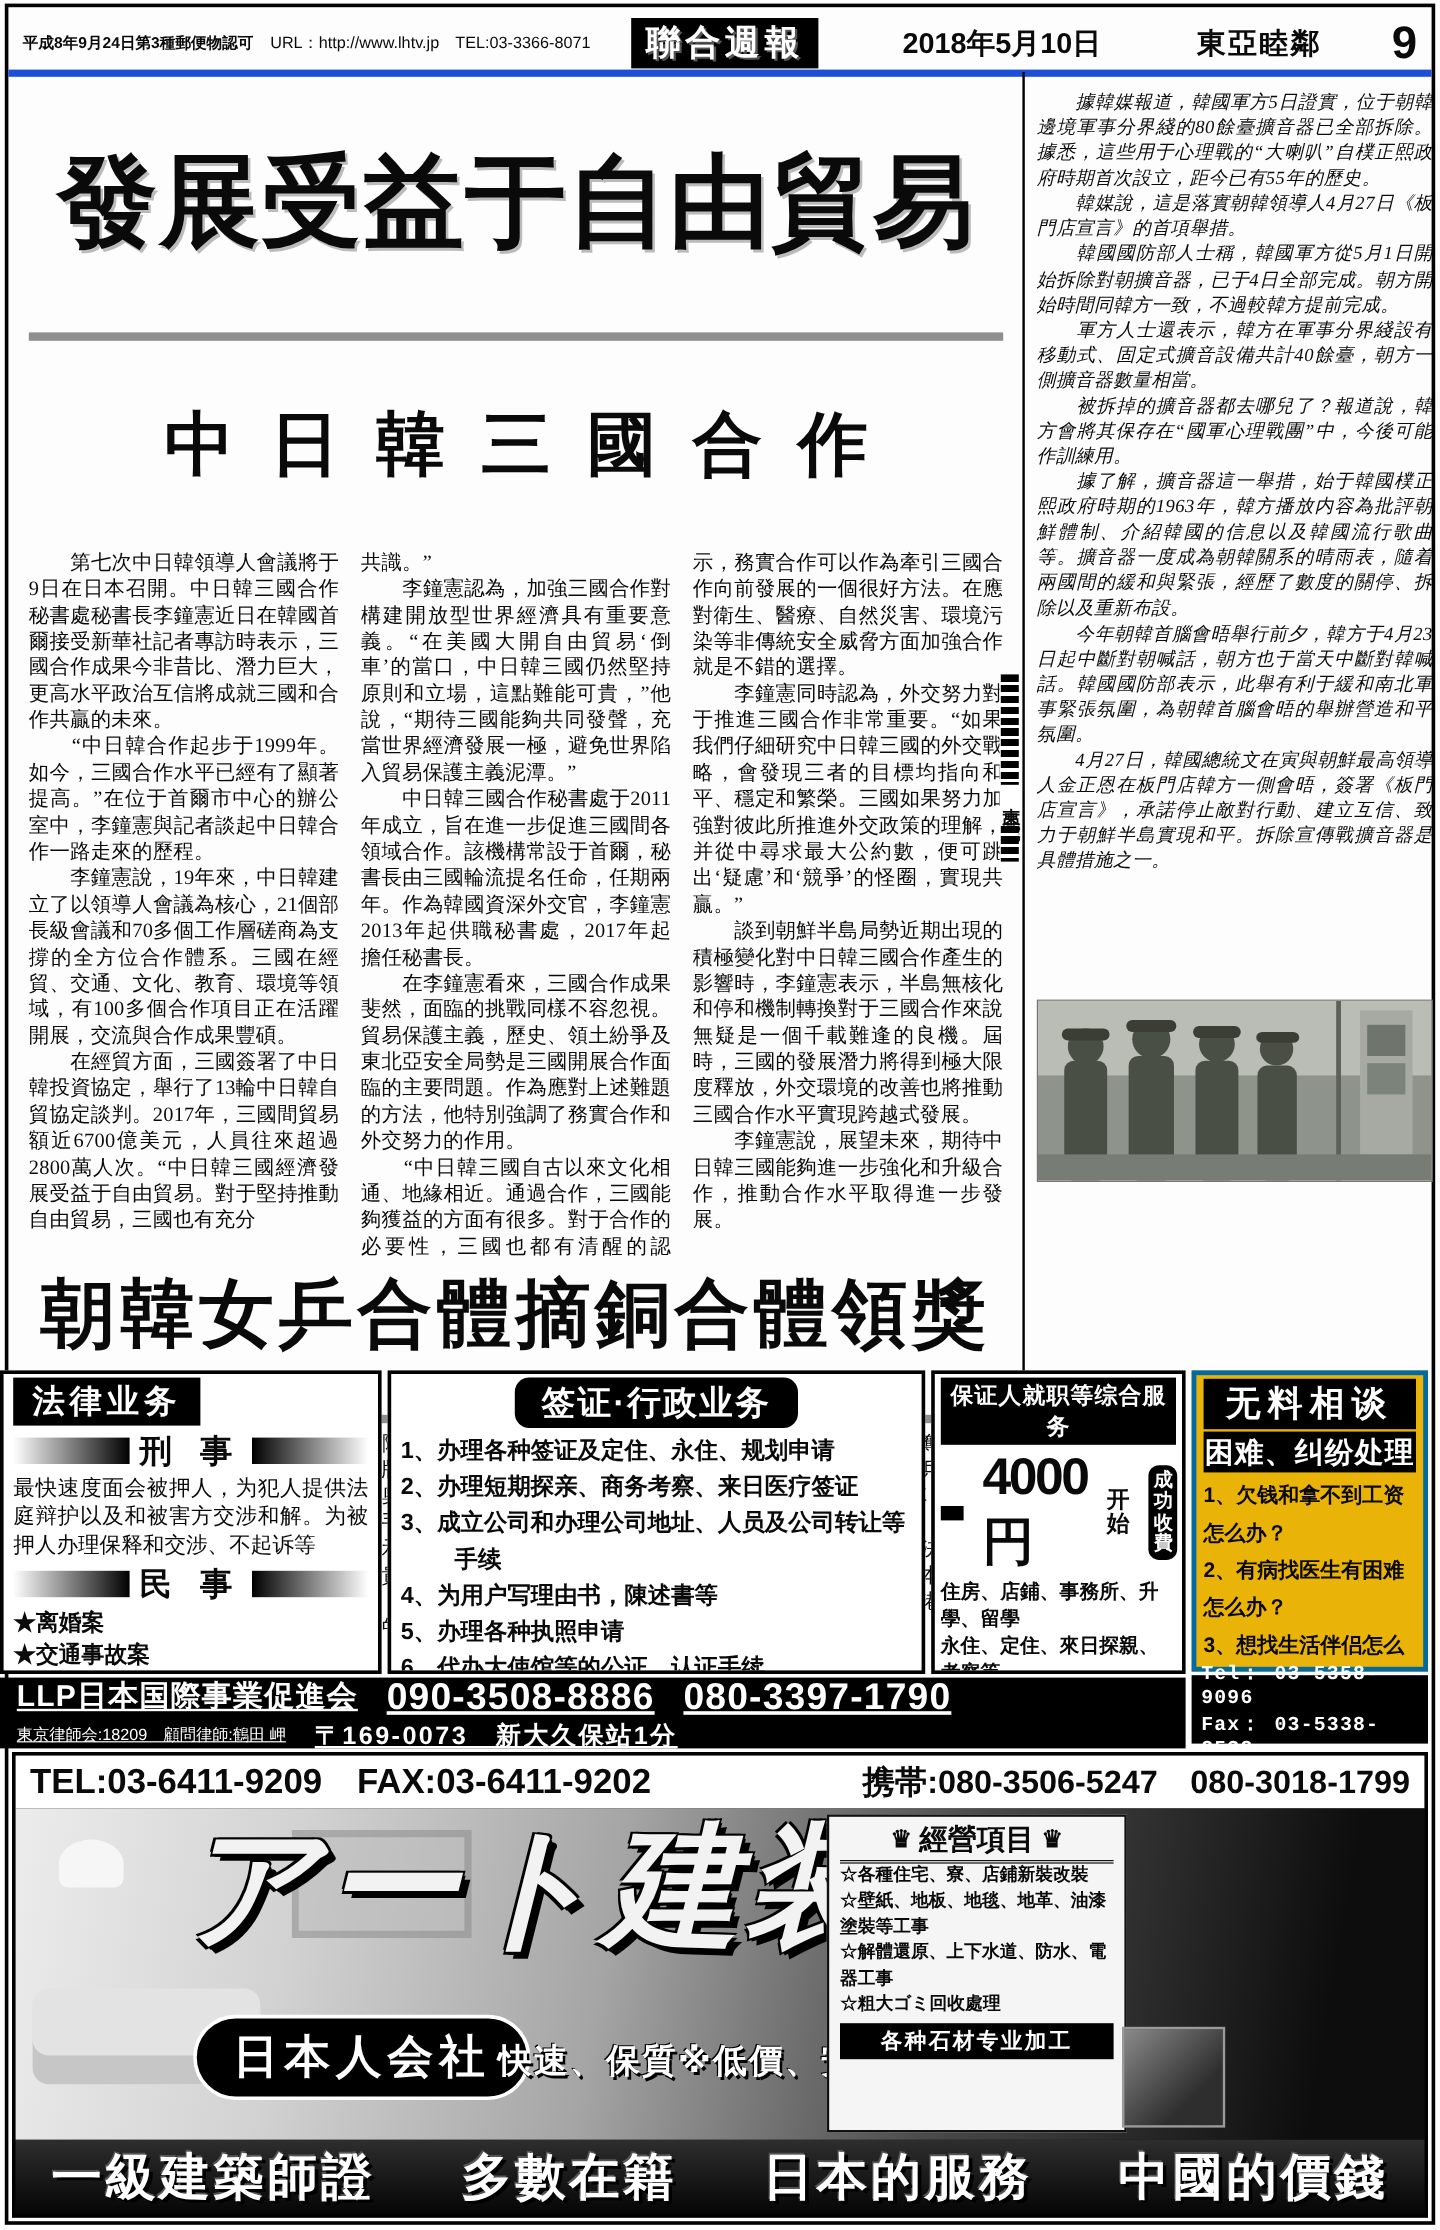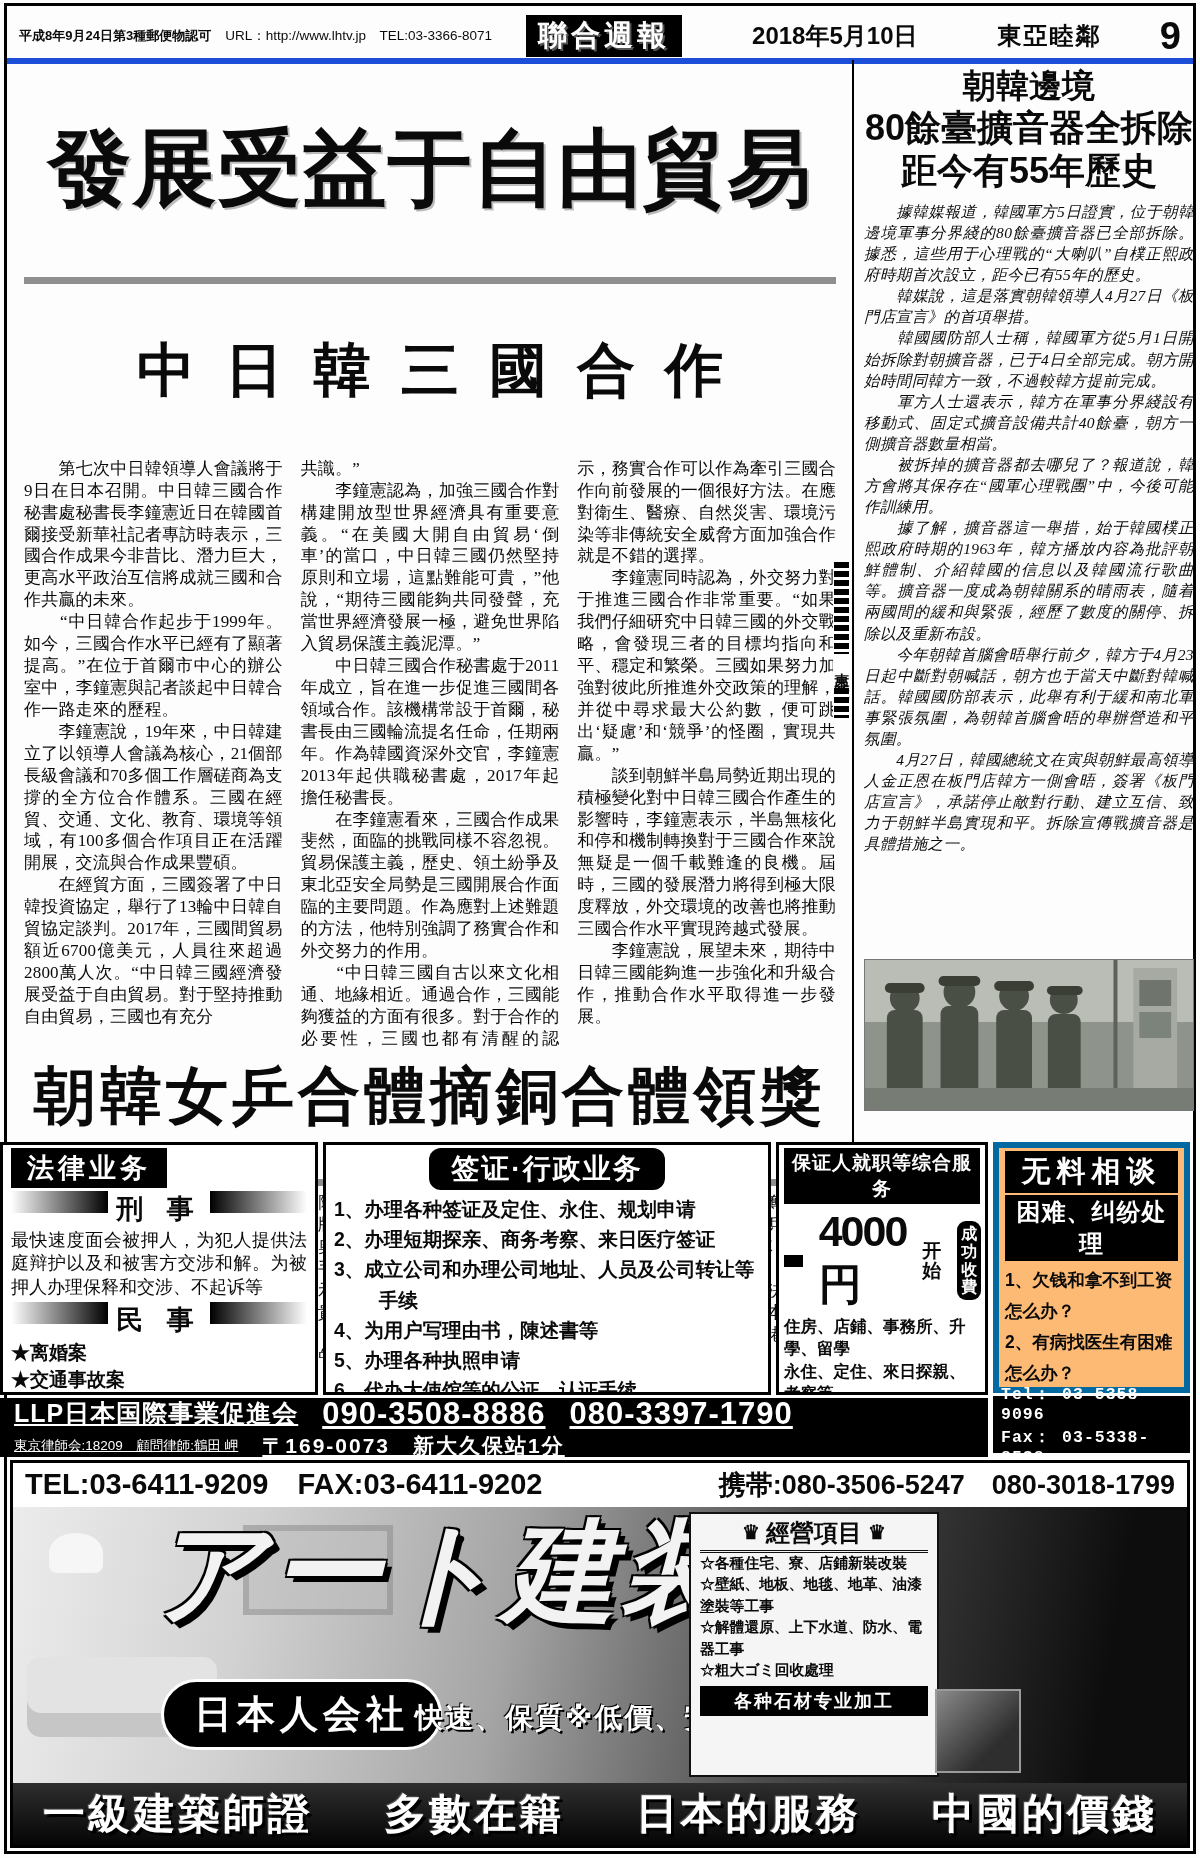--- a/index.html
+++ b/index.html
@@ -50,24 +50,24 @@
   .side-photo svg{display:block;width:100%;height:100%;}
   
   .ads-row{position:absolute;left:0;right:10px;top:1142px;height:311px;display:flex;gap:5px;}
   .ads-groupA{width:988px;display:flex;flex-direction:column;}
   .adsA-boxes{display:flex;gap:5px;height:253px;}
   .ad{border:3px solid #000;background:#fff;padding:3px 8px;overflow:hidden;box-sizing:border-box;}
   .ad-legal{width:318px;}
   .ad-visa{width:448px;}
   .ad-guarantor{flex:1;padding:3px 5px;}
   .ads-groupB{flex:1;display:flex;flex-direction:column;}
-  .ad-consult{flex:1;border:6px solid #0369a1;background:#fdba74;padding:3px 6px;overflow:hidden;}
+  .ad-consult{flex:1;border:4px solid #0369a1;background:#eab308;padding:3px 6px;overflow:hidden;}
   .chip{display:inline-block;background:#000;color:#fff;font-family:"Liberation Sans","DejaVu Sans",sans-serif;font-weight:900;}
   .legal-title{font-size:27px;padding:2px 16px;letter-spacing:4px;}
-  .grad-bar{display:flex;gap:8px;margin:3px 0 2px;}
+  .grad-bar{display:flex;align-items:center;gap:8px;margin:3px 0 2px;}
   .grad-bar::before{content:"";flex:1;height:22px;background:linear-gradient(90deg,#fff,#000);}
   .grad-bar::after{content:"";flex:1;height:22px;background:linear-gradient(90deg,#000,#fff);}
   .grad-lbl{font-family:"Liberation Sans","DejaVu Sans",sans-serif;font-size:27px;font-weight:900;letter-spacing:8px;}
   .legal-text{font-size:18px;line-height:1.3;text-align:justify;margin:0;}
   .legal-items p{margin:0;font-size:19px;line-height:1.42;font-weight:600;}
   .visa-title{display:block;margin:0 auto 4px;width:max-content;font-size:28px;padding:2px 22px;
               border-radius:12px;letter-spacing:2px;}
   .visa-items p{margin:0;font-family:"Liberation Sans","DejaVu Sans",sans-serif;font-size:19.5px;font-weight:900;
                 line-height:1.55;padding-left:2.3em;text-indent:-2.3em;}
   .guar-title{display:block;font-size:19px;text-align:center;padding:2px 0;letter-spacing:1px;}
@@ -191,25 +191,20 @@
 
 <div class="divider-v"></div>
 
 <div class="section-strip">
   <div class="strip-bars top"></div>
   <div class="strip-label">東亞睦鄰</div>
   <div class="strip-bars bottom"></div>
 </div>
 
 <aside class="side-area">
-  <div class="side-title">
-    <span class="t1">朝韓邊境</span>
-    <span class="t2">80餘臺擴音器全拆除</span>
-    <span class="t3">距今有55年歷史</span>
-  </div>
   <div class="side-body">
       <p>　　據韓媒報道，韓國軍方5日證實，位于朝韓邊境軍事分界綫的80餘臺擴音器已全部拆除。據悉，這些用于心理戰的“大喇叭”自樸正熙政府時期首次設立，距今已有55年的歷史。</p>
       <p>　　韓媒說，這是落實朝韓領導人4月27日《板門店宣言》的首項舉措。</p>
       <p>　　韓國國防部人士稱，韓國軍方從5月1日開始拆除對朝擴音器，已于4日全部完成。朝方開始時間同韓方一致，不過較韓方提前完成。</p>
       <p>　　軍方人士還表示，韓方在軍事分界綫設有移動式、固定式擴音設備共計40餘臺，朝方一側擴音器數量相當。</p>
       <p>　　被拆掉的擴音器都去哪兒了？報道說，韓方會將其保存在“國軍心理戰團”中，今後可能作訓練用。</p>
       <p>　　據了解，擴音器這一舉措，始于韓國樸正熙政府時期的1963年，韓方播放内容為批評朝鮮體制、介紹韓國的信息以及韓國流行歌曲等。擴音器一度成為朝韓關系的晴雨表，隨着兩國間的緩和與緊張，經歷了數度的關停、拆除以及重新布設。</p>
       <p>　　今年朝韓首腦會晤舉行前夕，韓方于4月23日起中斷對朝喊話，朝方也于當天中斷對韓喊話。韓國國防部表示，此舉有利于緩和南北軍事緊張氛圍，為朝韓首腦會晤的舉辦營造和平氛圍。</p>
       <p>　　4月27日，韓國總統文在寅與朝鮮最高領導人金正恩在板門店韓方一側會晤，簽署《板門店宣言》，承諾停止敵對行動、建立互信、致力于朝鮮半島實現和平。拆除宣傳戰擴音器是具體措施之一。</p>
     </div>

